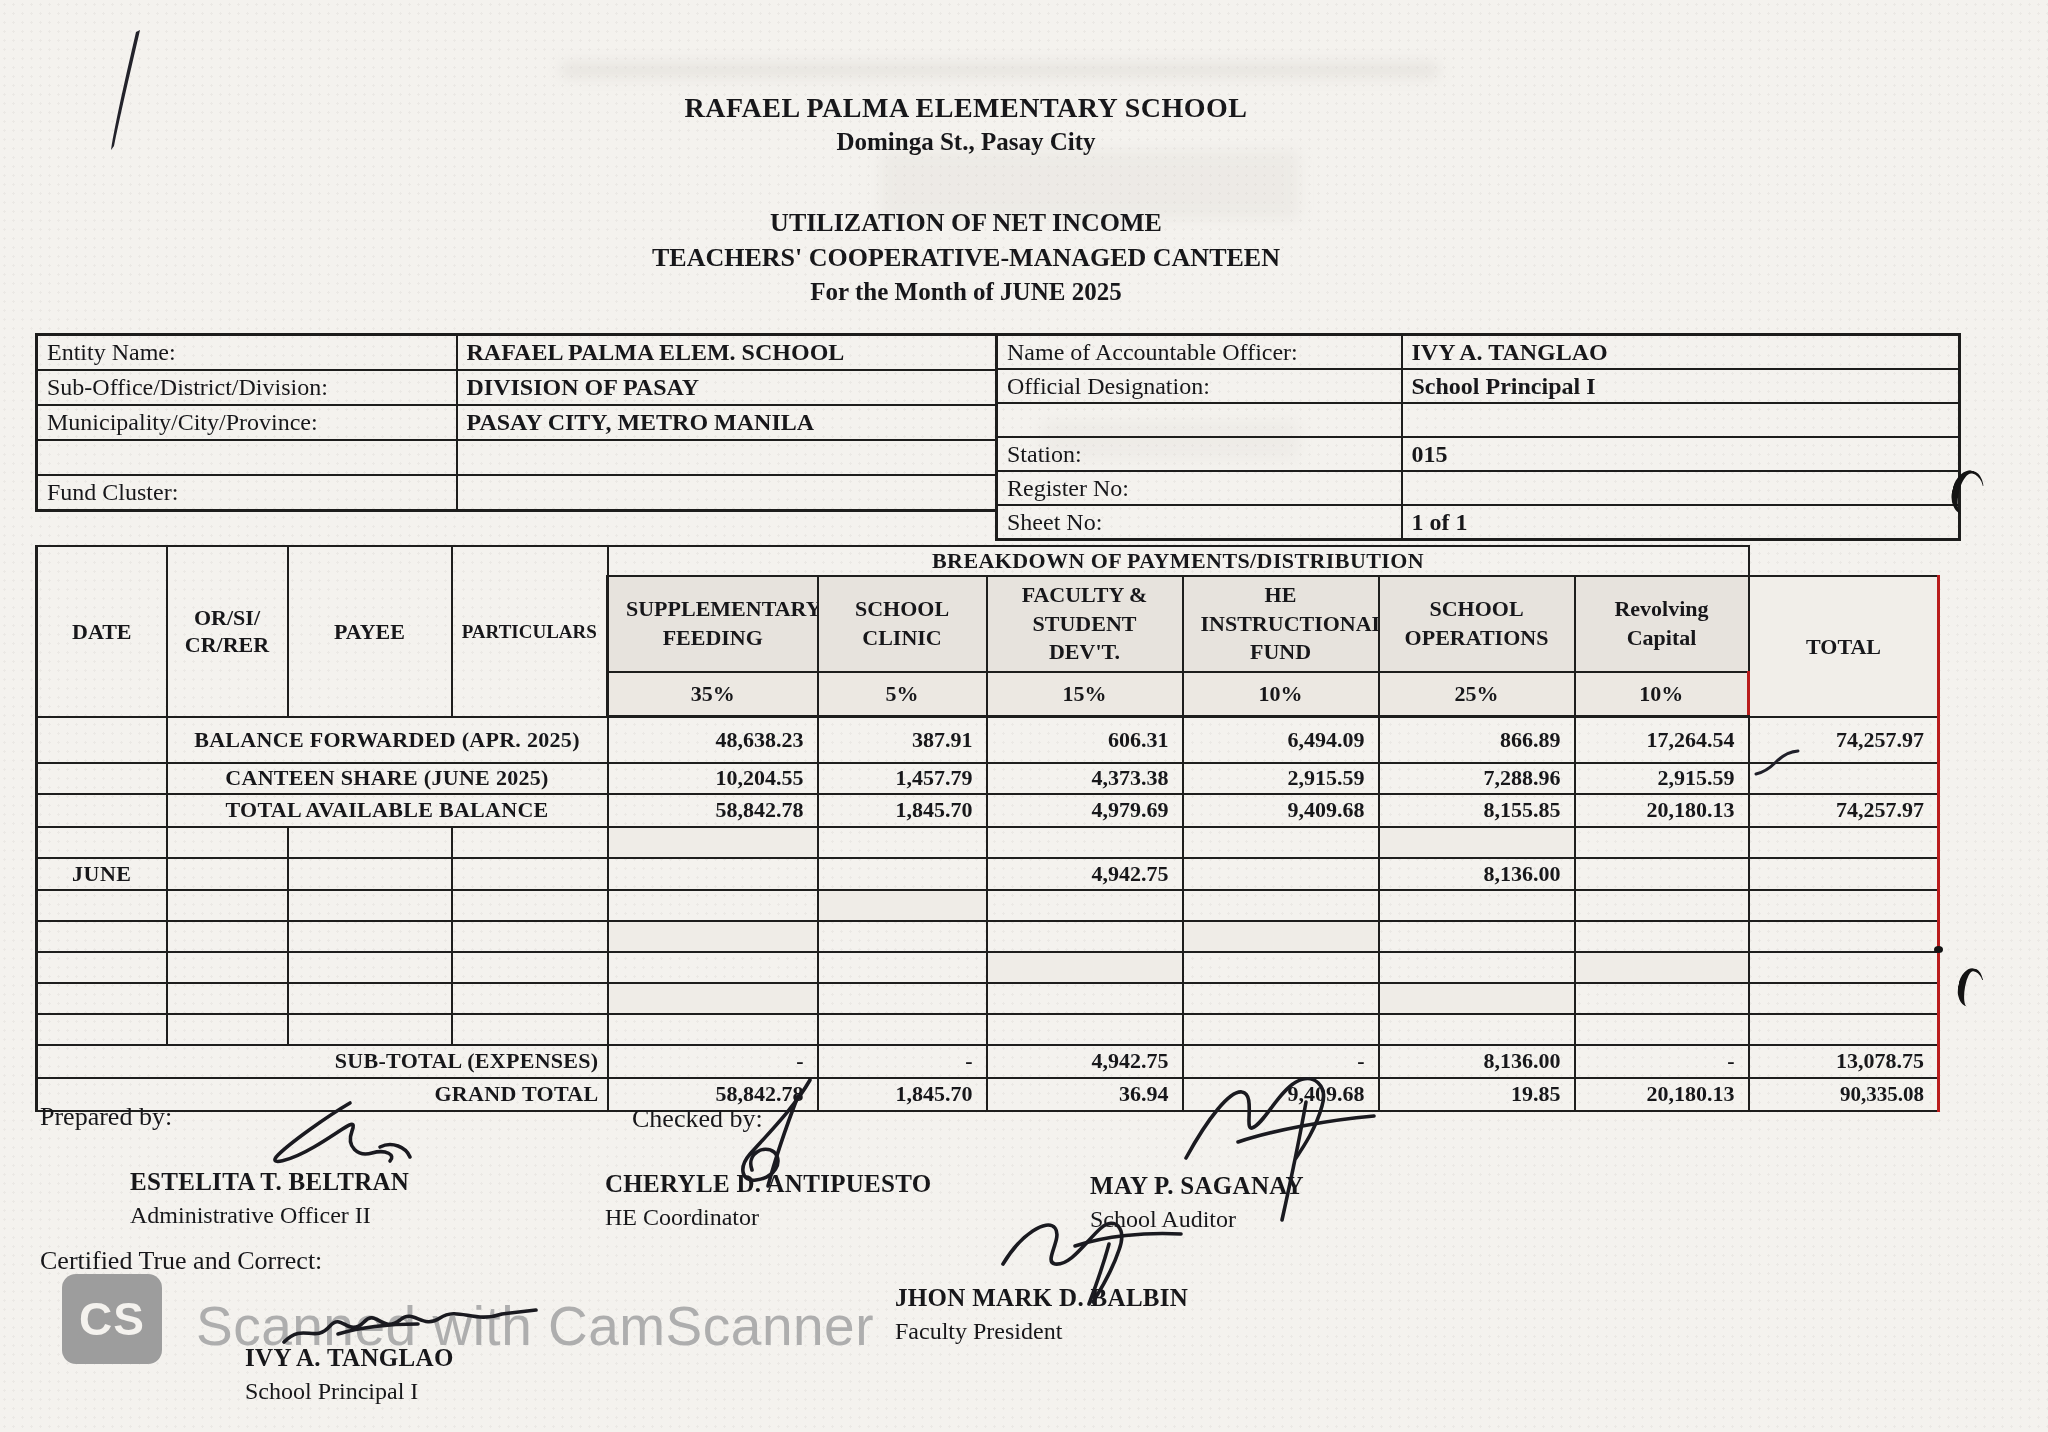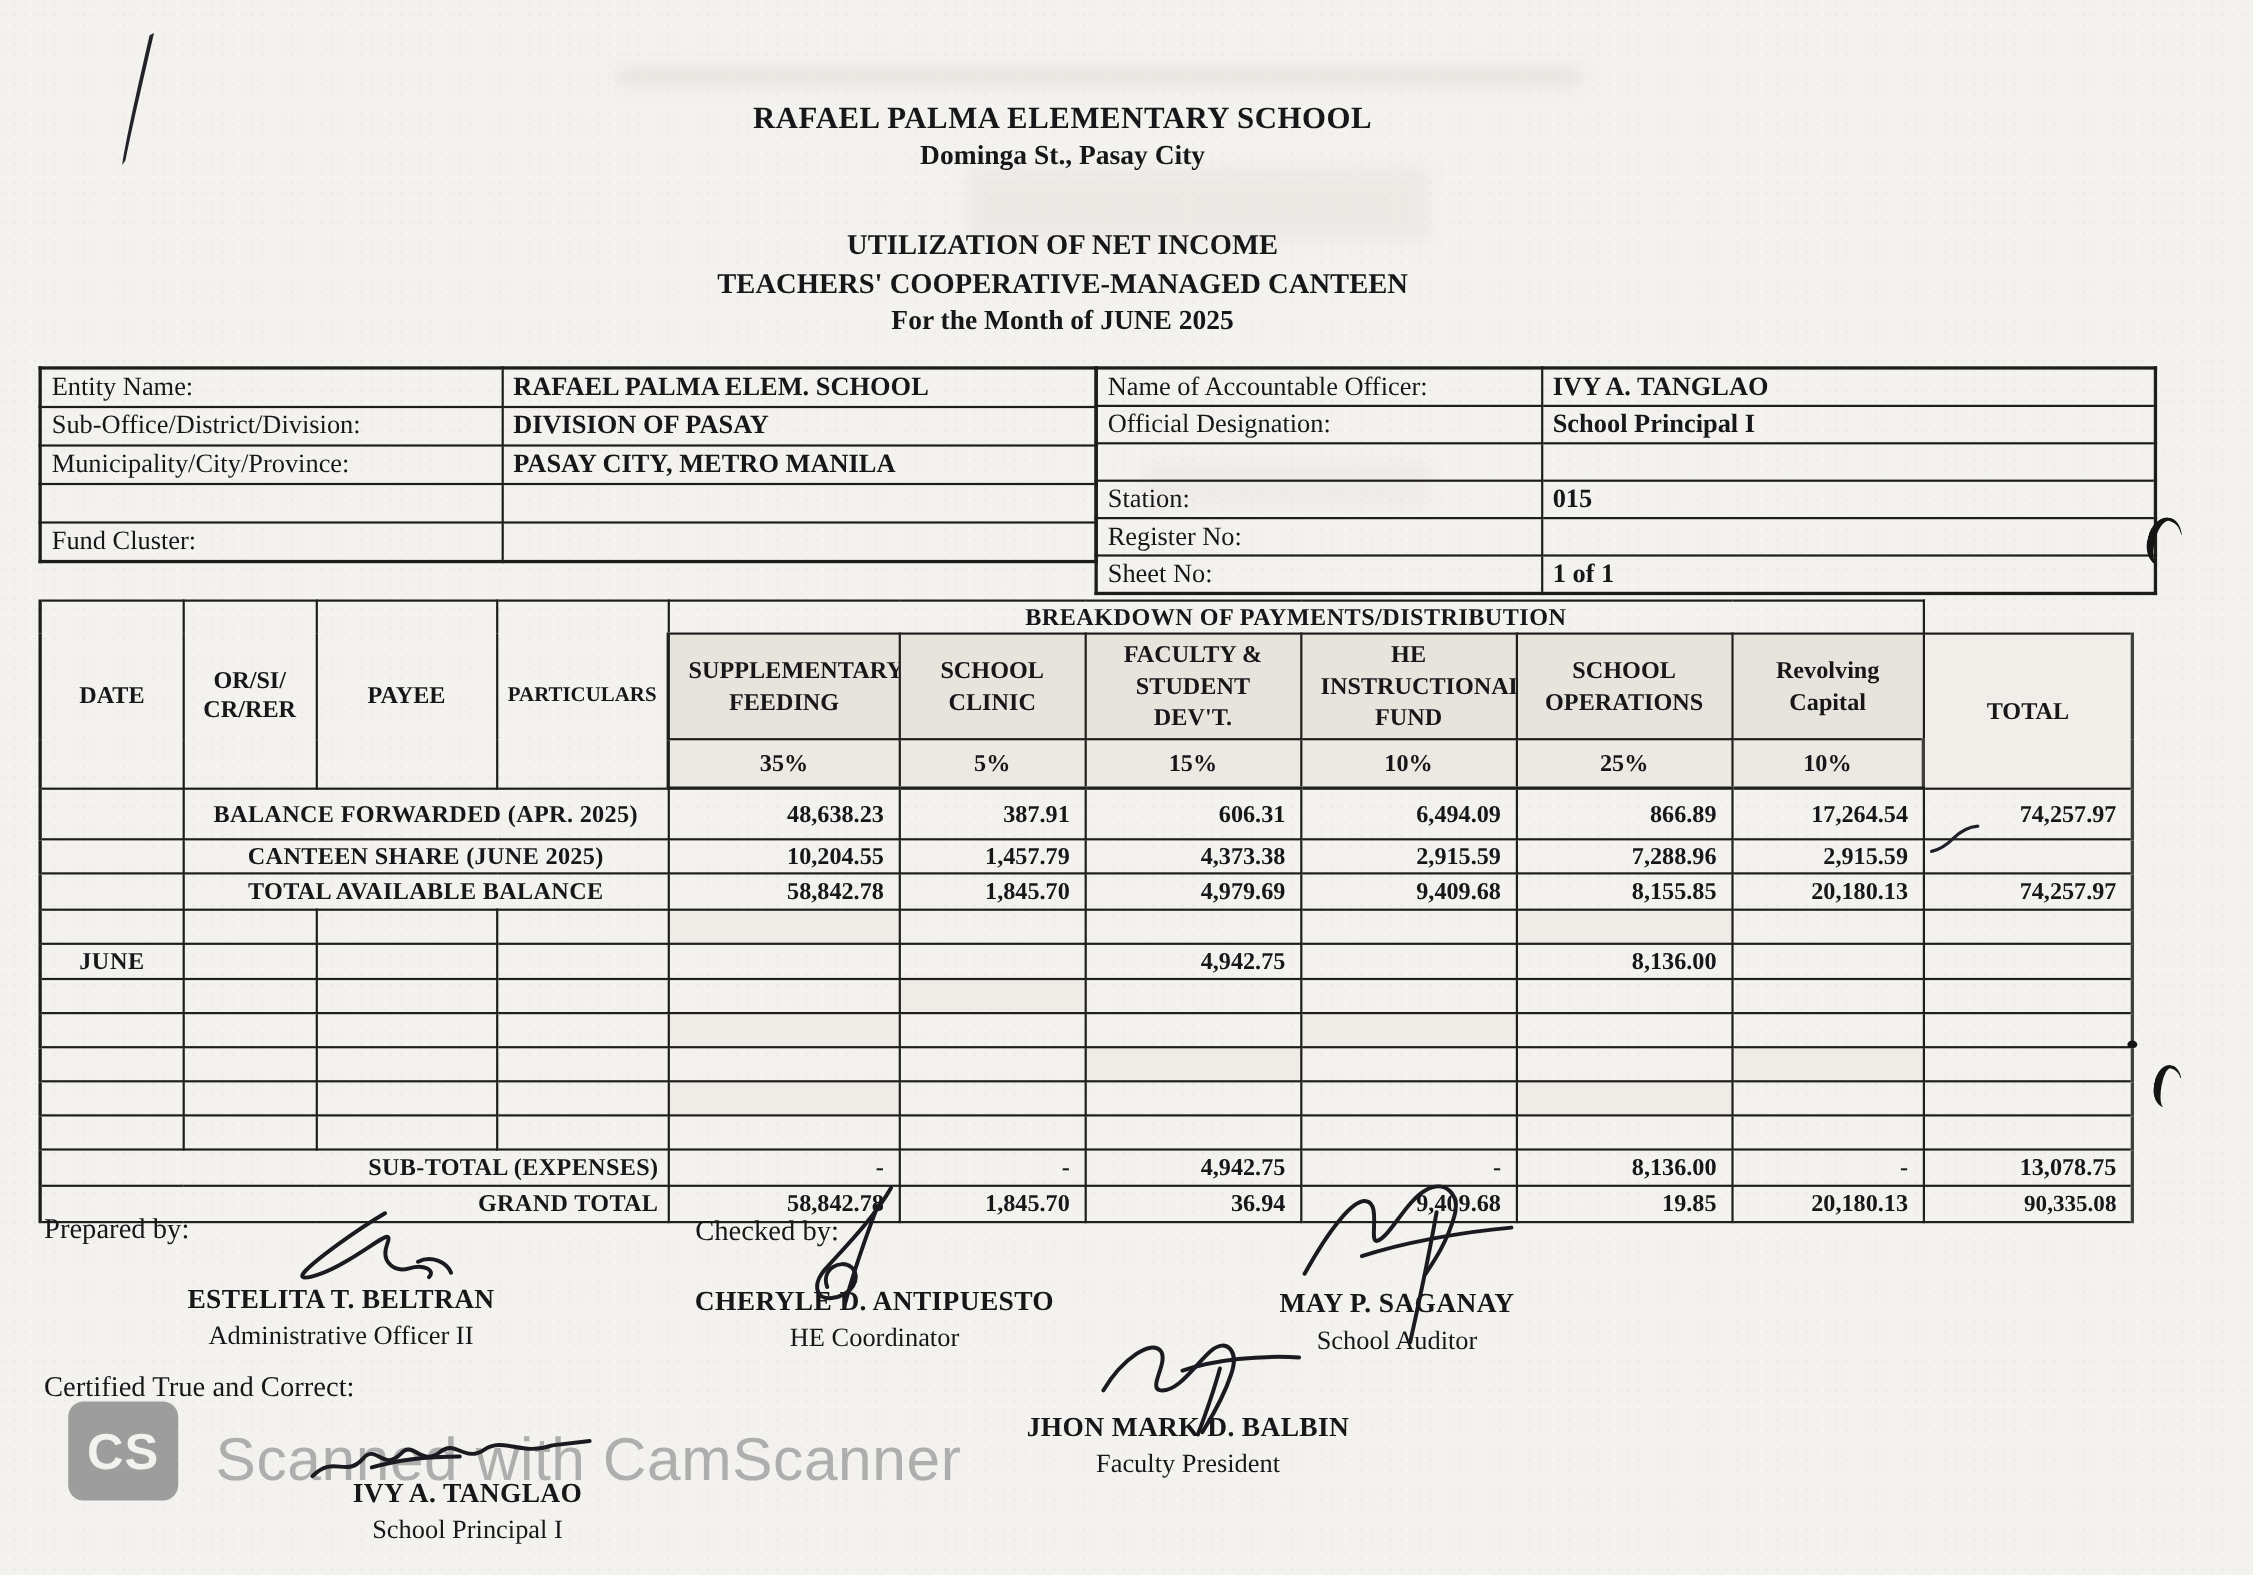--- a/index.html
+++ b/index.html
@@ -31,40 +31,40 @@
   .infotable .ilabel{font-weight:normal;}
   .infotable .ival{font-weight:bold;}
   #info-left{left:35px;top:333px;width:960px;}
   #info-right{left:995px;top:333px;width:963px;}
   #info-right td{height:32px;}
 
   
   #main-table{position:absolute;left:35px;top:545px;width:1902px;table-layout:fixed;z-index:2;}
   #main-table td{border:2px solid #1e1e1d;font-weight:bold;font-size:22px;vertical-align:middle;overflow:hidden;}
   #main-table td:first-child{border-left:3px solid #1e1e1d;}
-  #main-table td:last-child{border-right:3px solid #404040;}
+  #main-table td:last-child{border-right:3px solid #b91c1c;}
   .hr1 td{border-top:3px solid #1e1e1d;}
   .bdhead{text-align:center;font-size:22px;letter-spacing:.4px;}
   .colhead{text-align:center;font-size:21px;line-height:1.25;}
   .fund{background:#e7e3dd;text-align:center;font-size:20px;line-height:1.3;padding:4px 17px;}
   .pct{background:#ece8e2;text-align:center;font-size:21px;border-bottom:3px solid #1e1e1d !important;}
   .total-head{border-top:3px solid #1e1e1d;background:#f1eee9;}
   .ghost{border-top:none !important;border-right:none !important;border-bottom:3px solid #1e1e1d;background:transparent;}
   .num{text-align:right;padding-right:13px;font-size:23px;}
   .lbl{text-align:center;font-size:21px;letter-spacing:.3px;}
   .sumlbl{text-align:right;padding-right:8px;font-size:22px;letter-spacing:.3px;}
   .datecell{text-align:center;font-size:22px;letter-spacing:.5px;margin-left:48px;}
   .r-tav td{border-bottom:3px solid #1e1e1d;}
   .r-sub td{border-top:3px solid #1e1e1d;}
   .r-grand td{border-top:3px solid #1e1e1d;border-bottom:3px solid #1e1e1d;padding-left:48px;}
   .tint{background:#efecE7;}
 
   
   .siglabel{position:absolute;font-size:26px;z-index:6;}
-  .sigblock{position:absolute;text-align:center;z-index:6;}
+  .sigblock{position:absolute;text-align:left;z-index:6;}
   .sigblock .nm{font-size:25px;font-weight:bold;letter-spacing:.3px;}
   .sigblock .ttl{font-size:24px;margin-top:6px;}
   .sig{position:absolute;z-index:7;}
   .sig path{fill:none;stroke:#1a1a20;stroke-width:3.6;stroke-linecap:round;stroke-linejoin:round;}
 
   
   .wm{position:absolute;z-index:4;}
   .wm-logo{left:62px;top:1274px;width:100px;height:90px;background:#9d9d9d;border-radius:14px;
     display:flex;align-items:center;justify-content:center;font-family:"Liberation Sans",sans-serif;
     font-weight:bold;font-size:46px;color:#f4f2ee;letter-spacing:1px;}

